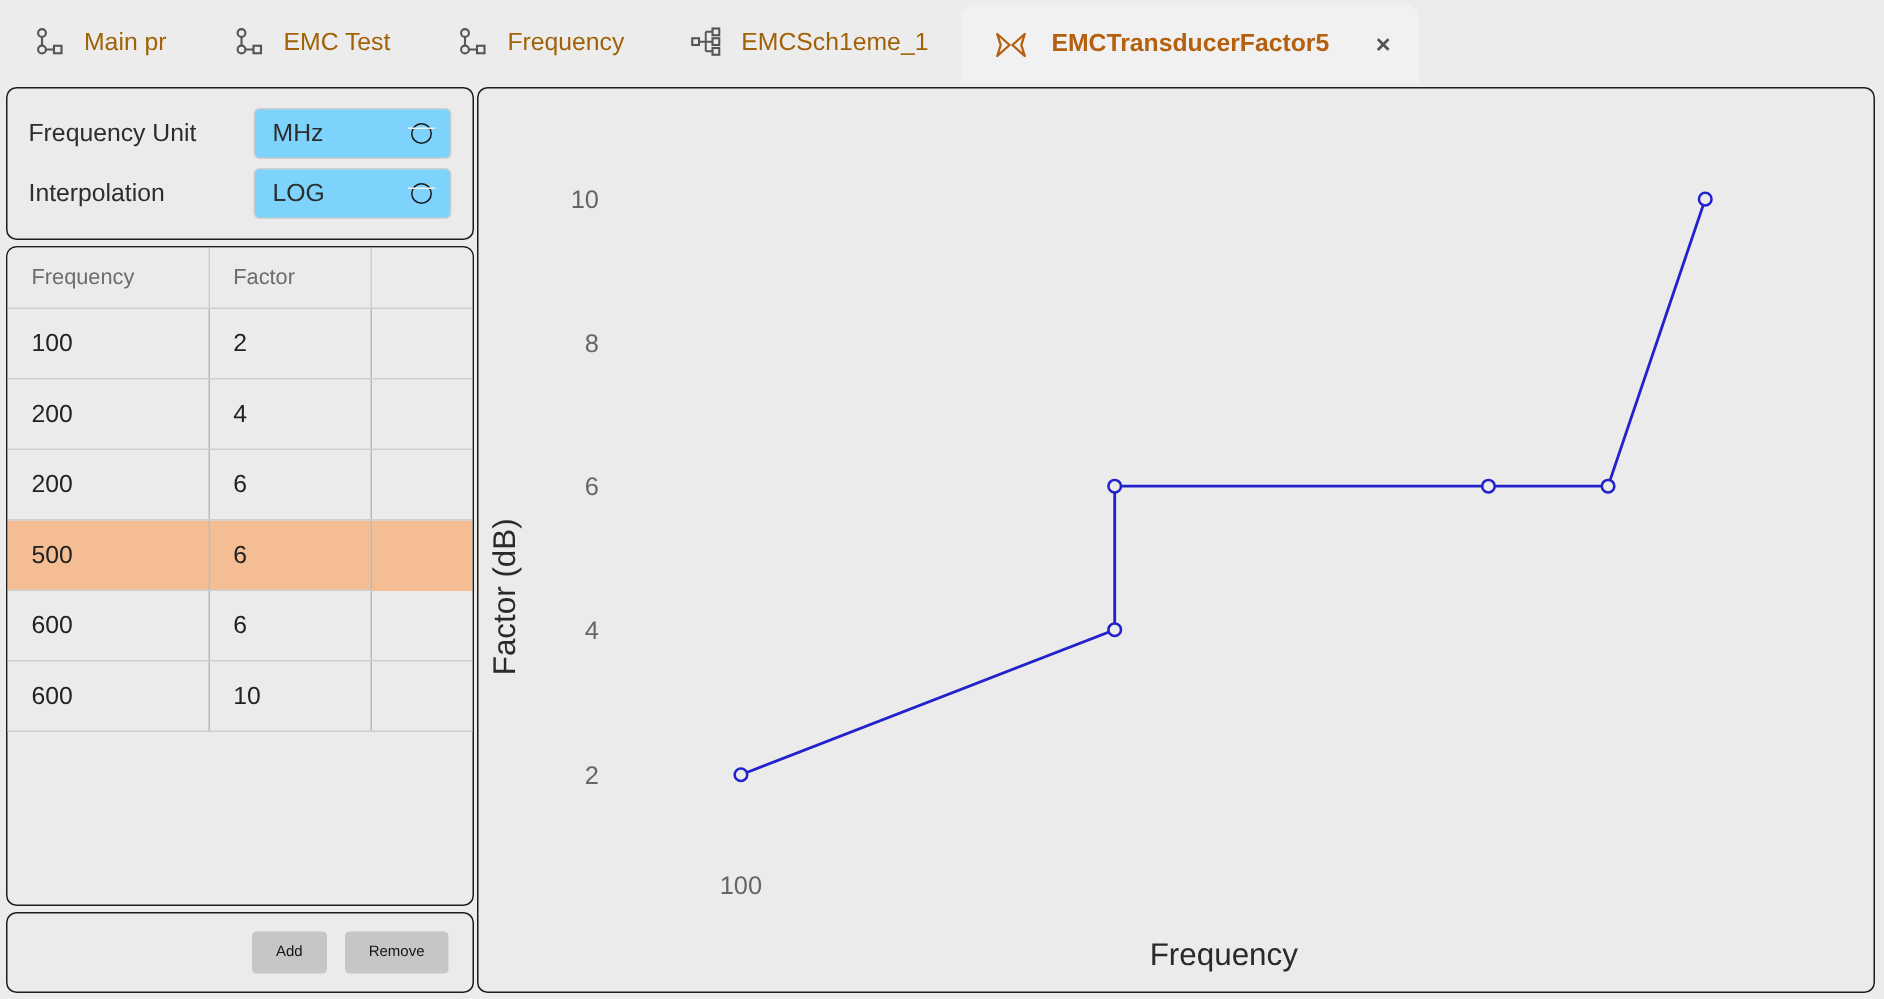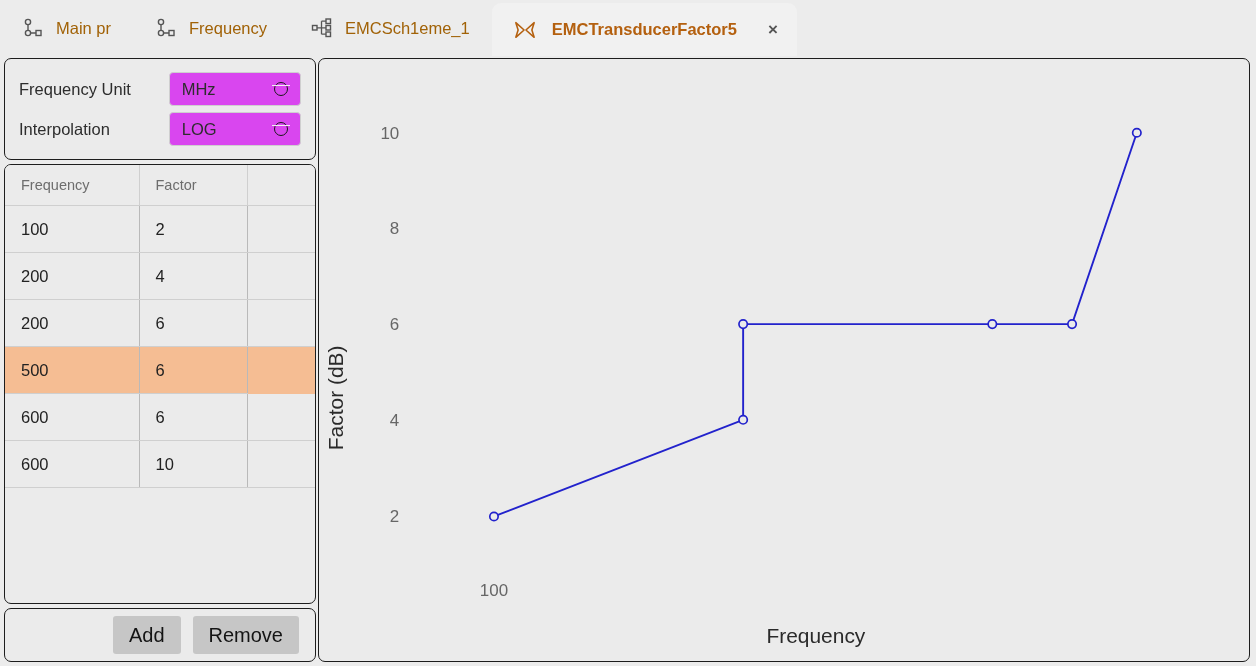--- a/index.html
+++ b/index.html
@@ -90,21 +90,21 @@
   }
   .setting-label {
     font-size: 16.5px;
     color: #2d2d2d;
     width: 152px;
   }
   .combo {
     position: relative;
     width: 134px;
     height: 34px;
-    background: #d946ef;
+    background: #7dd3fc;
     border: 1px solid #cfcfcf;
     border-radius: 4px;
     box-sizing: border-box;
     display: flex;
     align-items: center;
     padding: 0 8px 0 12px;
     font-size: 16.5px;
     color: #2d2d2d;
     cursor: pointer;
   }
@@ -181,21 +181,21 @@
     justify-content: flex-end;
     padding-right: 16px;
     box-sizing: border-box;
     gap: 12px;
   }
   .btn {
     background: #c6c6c6;
     border: none;
     border-radius: 3px;
     font-family: "Liberation Sans", sans-serif;
-    font-size: 20px;
+    font-size: 10px;
     color: #141414;
     padding: 9px 16px;
     cursor: pointer;
     line-height: 1;
   }
 
   
   .chart-panel {
     position: absolute;
     left: 318px; top: 58px;
@@ -229,20 +229,31 @@
       <svg width="22" height="22" viewBox="0 0 22 22">
         <circle cx="6" cy="5" r="2.6" fill="none" stroke="#555" stroke-width="1.4"></circle>
         <circle cx="6" cy="16" r="2.6" fill="none" stroke="#555" stroke-width="1.4"></circle>
         <rect x="14" y="13.5" width="5" height="5" fill="none" stroke="#555" stroke-width="1.4"></rect>
         <path d="M6 7.6 V13.4 M8.6 16 H14" fill="none" stroke="#555" stroke-width="1.4"></path>
       </svg>
     </span>
     <span class="tab-label">Main pr</span>
   </div>
 
+  <div class="tab">
+    <span class="ico">
+      <svg width="22" height="22" viewBox="0 0 22 22">
+        <circle cx="6" cy="5" r="2.6" fill="none" stroke="#555" stroke-width="1.4"></circle>
+        <circle cx="6" cy="16" r="2.6" fill="none" stroke="#555" stroke-width="1.4"></circle>
+        <rect x="14" y="13.5" width="5" height="5" fill="none" stroke="#555" stroke-width="1.4"></rect>
+        <path d="M6 7.6 V13.4 M8.6 16 H14" fill="none" stroke="#555" stroke-width="1.4"></path>
+      </svg>
+    </span>
+    <span class="tab-label">EMC Test</span>
+  </div>
 
   <div class="tab">
     <span class="ico">
       <svg width="22" height="22" viewBox="0 0 22 22">
         <circle cx="6" cy="5" r="2.6" fill="none" stroke="#555" stroke-width="1.4"></circle>
         <circle cx="6" cy="16" r="2.6" fill="none" stroke="#555" stroke-width="1.4"></circle>
         <rect x="14" y="13.5" width="5" height="5" fill="none" stroke="#555" stroke-width="1.4"></rect>
         <path d="M6 7.6 V13.4 M8.6 16 H14" fill="none" stroke="#555" stroke-width="1.4"></path>
       </svg>
     </span>

